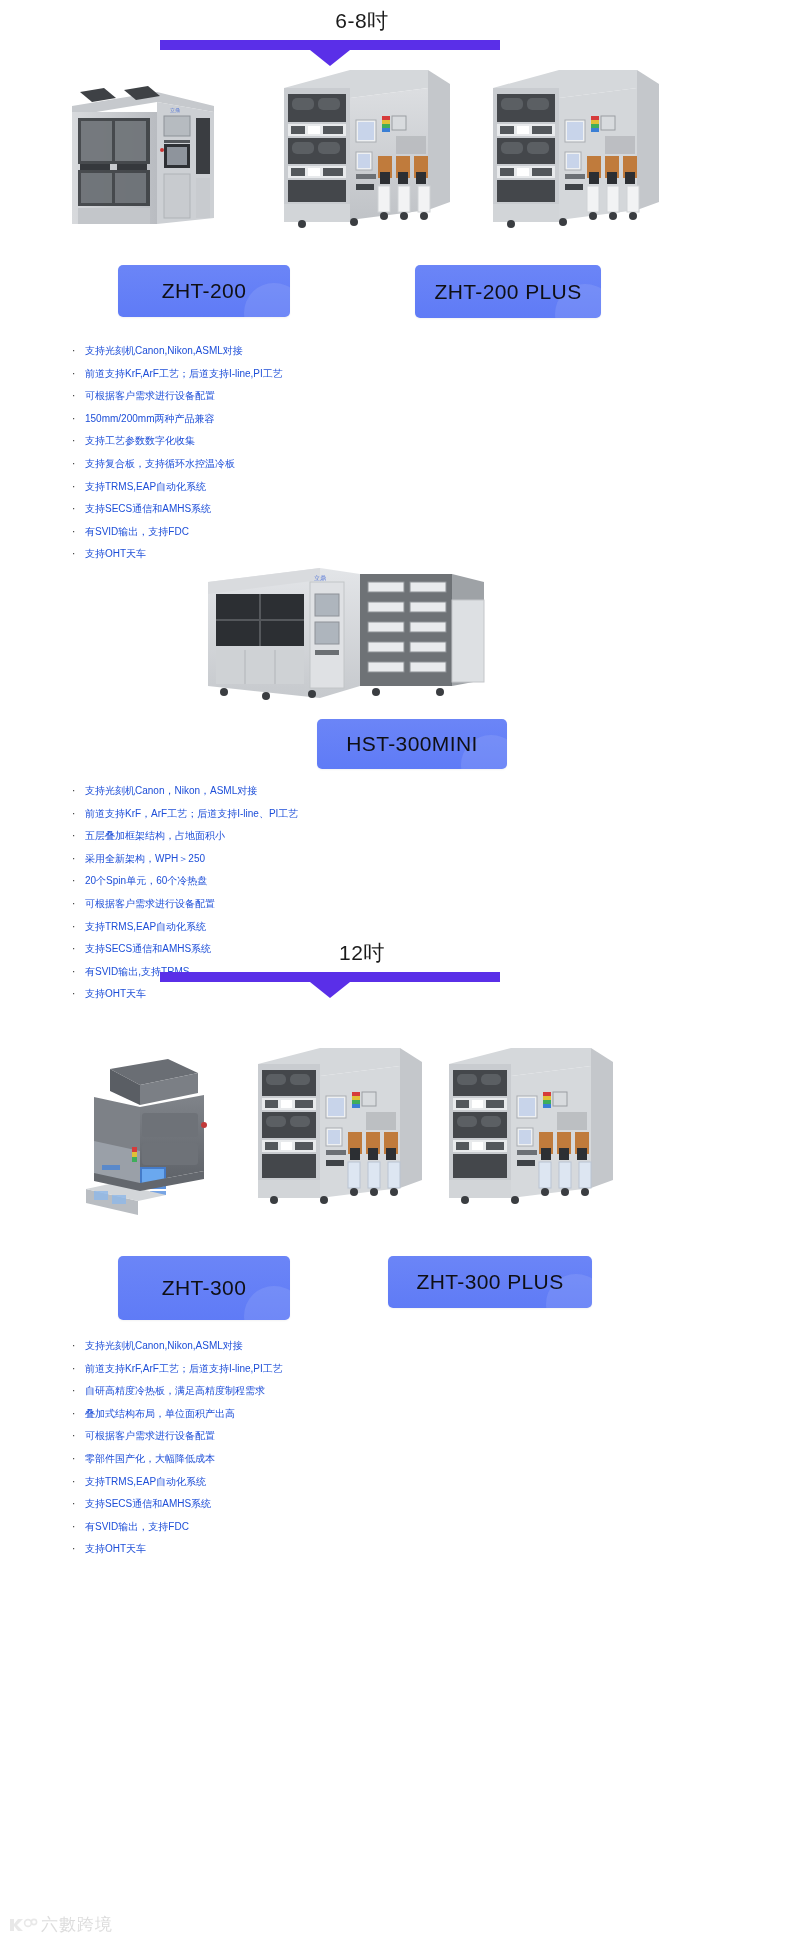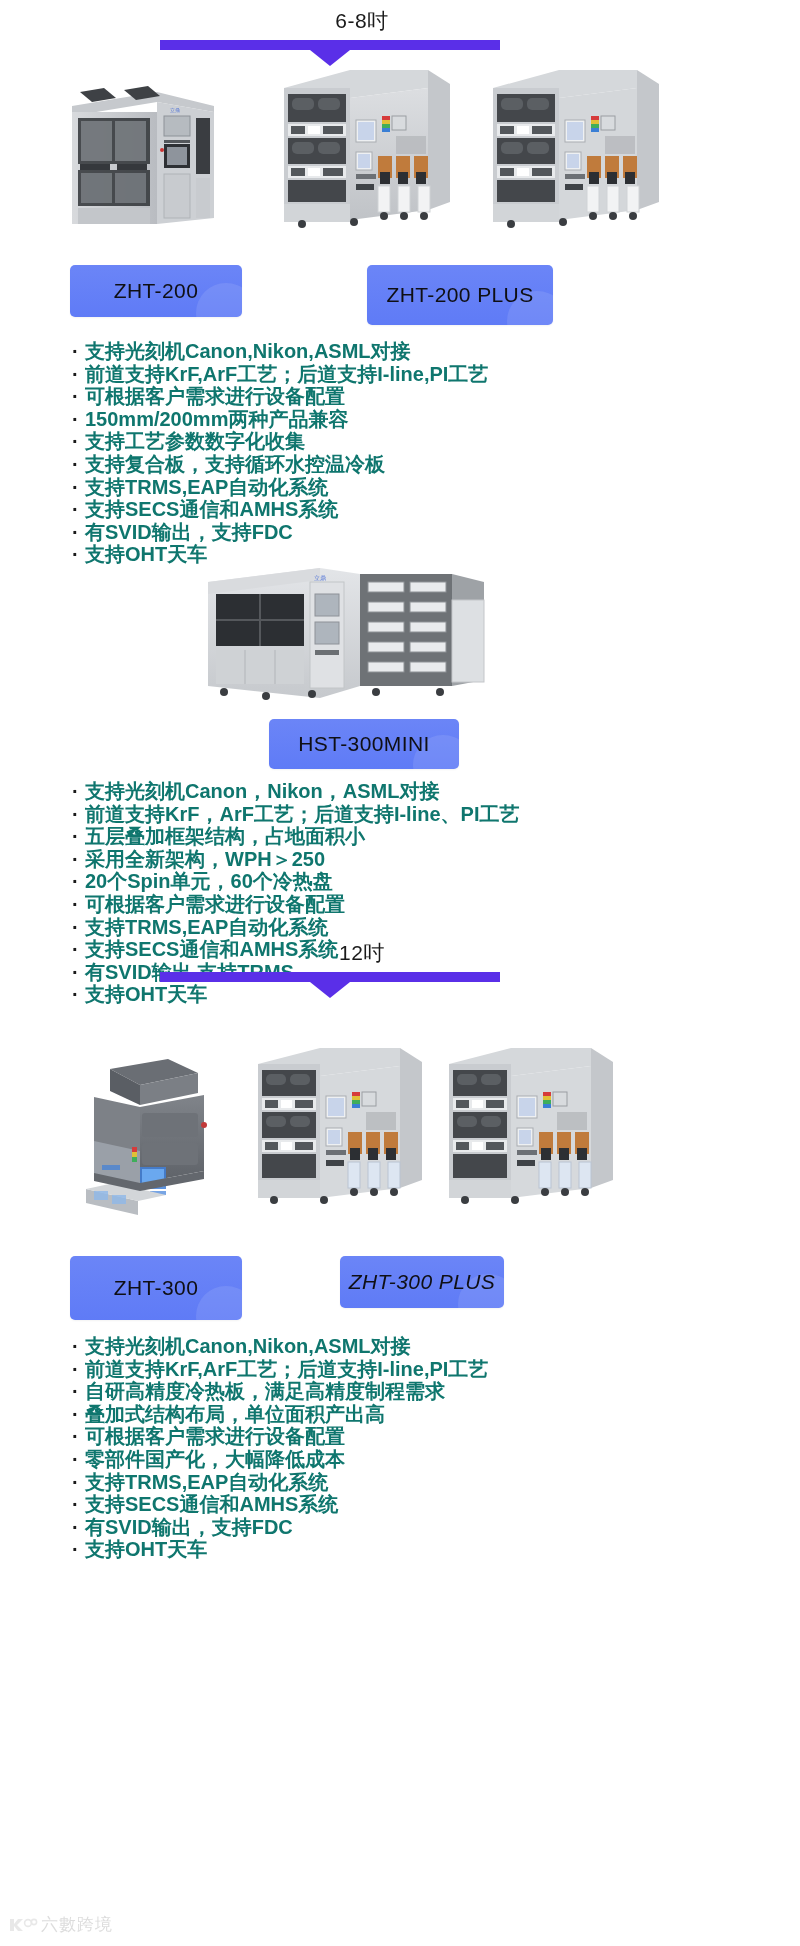--- a/index.html
+++ b/index.html
@@ -29,38 +29,39 @@
     border-left: 20px solid transparent; border-right: 20px solid transparent;
     border-top: 16px solid #5a2fe8;
   }
 
   
   .chip {
     position: absolute; display: flex; align-items: center; justify-content: center;
     background: linear-gradient(180deg,#6b85f7 0%,#5f7bf6 100%);
     border-radius: 5px; overflow: hidden;
     box-shadow: 0 1px 2px rgba(0,0,0,0.05);
+    margin-left: 48px;
   }
   .chip::after {
     content: ""; position: absolute; right: -14px; bottom: -26px;
     width: 60px; height: 60px; border-radius: 50%;
     background: rgba(255,255,255,0.10);
   }
   .chip span {
     position: relative; z-index: 2;
     font-size: 21px; color: #0f0f14; letter-spacing: .4px;
     font-family: "Liberation Sans", sans-serif;
     white-space: nowrap;
   }
 
   
   .bullets { position: absolute; left: 72px; width: 700px; }
   .bullets li {
-    list-style: none; font-size: 20px; line-height: 22.6px; color: #0f766e;
-    white-space: nowrap; font-family: "Liberation Sans", "DejaVu Sans", sans-serif; font-weight: bold;
+    list-style: none; font-size: 10px; line-height: 22.6px; color: #1d4ed8;
+    white-space: nowrap; font-family: "Liberation Sans", "DejaVu Sans", sans-serif;
   }
   .bullets li::before { content: "·"; display: inline-block; width: 13px; color: #1b1b1b; }
 
   
   .machine { position: absolute; }
   .mach-svg { display: block; }
 
   
   .watermark {
     position: absolute; left: 8px; bottom: 10px;
@@ -242,21 +243,21 @@
       <circle cx="126" cy="156" r="4" fill="#3a3d41"></circle>
       <circle cx="146" cy="156" r="4" fill="#3a3d41"></circle>
       <circle cx="76" cy="162" r="4" fill="#3a3d41"></circle>
       <circle cx="24" cy="164" r="4" fill="#3a3d41"></circle>
     </svg>
   </div>
 
   <div class="chip" style="left:70px; top:265px; width:172px; height:52px;">
     <span>ZHT-200</span>
   </div>
-  <div class="chip" style="left:367px; top:265px; width:186px; height:60px;">
+  <div class="chip" style="left:367px; top:265px; width:186px; height:53px;">
     <span>ZHT-200 PLUS</span>
   </div>
 
   <ul class="bullets" style="top:340px;">
     <li>支持光刻机Canon,Nikon,ASML对接</li>
     <li>前道支持KrF,ArF工艺；后道支持I-line,PI工艺</li>
     <li>可根据客户需求进行设备配置</li>
     <li>150mm/200mm两种产品兼容</li>
     <li>支持工艺参数数字化收集</li>
     <li>支持复合板，支持循环水控温冷板</li>
@@ -479,21 +480,21 @@
       <circle cx="122" cy="152" r="4" fill="#3a3d41"></circle>
       <circle cx="142" cy="152" r="4" fill="#3a3d41"></circle>
       <circle cx="72" cy="160" r="4" fill="#3a3d41"></circle>
       <circle cx="22" cy="160" r="4" fill="#3a3d41"></circle>
     </svg>
   </div>
 
   <div class="chip" style="left:70px; top:1256px; width:172px; height:64px;">
     <span>ZHT-300</span>
   </div>
-  <div class="chip" style="left:340px; top:1256px; width:164px; height:52px;font-style:italic;">
+  <div class="chip" style="left:340px; top:1256px; width:204px; height:52px;">
     <span>ZHT-300 PLUS</span>
   </div>
 
   <ul class="bullets" style="top:1335px;">
     <li>支持光刻机Canon,Nikon,ASML对接</li>
     <li>前道支持KrF,ArF工艺；后道支持I-line,PI工艺</li>
     <li>自研高精度冷热板，满足高精度制程需求</li>
     <li>叠加式结构布局，单位面积产出高</li>
     <li>可根据客户需求进行设备配置</li>
     <li>零部件国产化，大幅降低成本</li>

